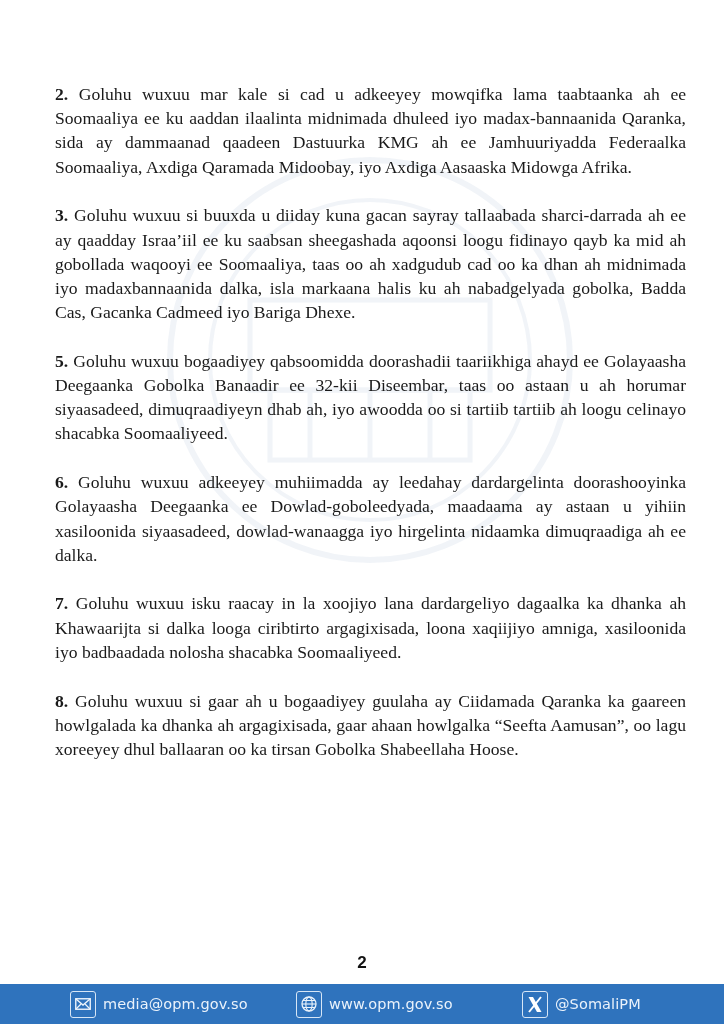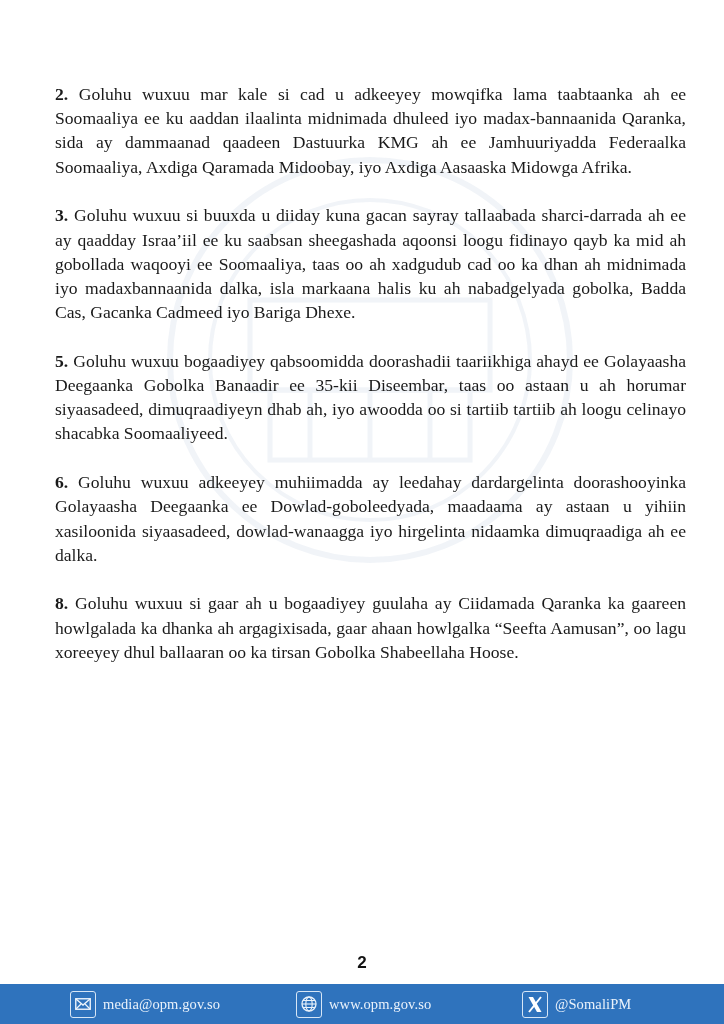--- a/index.html
+++ b/index.html
@@ -34,42 +34,43 @@
     display: flex; align-items: center;
     font-family: "DejaVu Sans", sans-serif; color: #eaf2fb; font-size: 14.5px;
   }
   .footer-item {
     position: absolute; display: flex; align-items: center; top: 0; height: 40px;
   }
   .footer-item .icon-frame {
     width: 26px; height: 27px; border: 1.3px solid #d7e6f6; border-radius: 3px;
     display: flex; align-items: center; justify-content: center; margin-right: 7px;
   }
-  .footer-item .label { letter-spacing: 0.1px; font-family: Liberation Serif, serif; }
+  .footer-item .label { letter-spacing: 0.1px; }
 </style>
 </head>
 <body>
 
 <div class="page">
 
   <svg class="watermark" viewBox="0 0 420 420">
     <circle cx="210" cy="210" r="200" fill="none" stroke="#1f4f8f" stroke-width="6"></circle>
     <circle cx="210" cy="210" r="160" fill="none" stroke="#1f4f8f" stroke-width="4"></circle>
     <rect x="90" y="150" width="240" height="90" fill="none" stroke="#1f4f8f" stroke-width="5"></rect>
     <rect x="110" y="240" width="200" height="70" fill="none" stroke="#1f4f8f" stroke-width="5"></rect>
     <line x1="150" y1="240" x2="150" y2="310" stroke="#1f4f8f" stroke-width="5"></line>
     <line x1="210" y1="240" x2="210" y2="310" stroke="#1f4f8f" stroke-width="5"></line>
     <line x1="270" y1="240" x2="270" y2="310" stroke="#1f4f8f" stroke-width="5"></line>
   </svg>
 
   <div class="content">
     <p class="para"><span class="num">2.</span><span> Goluhu wuxuu mar kale si cad u adkeeyey mowqifka lama taabtaanka ah ee Soomaaliya ee ku aaddan ilaalinta midnimada dhuleed iyo madax-bannaanida Qaranka, sida ay dammaanad qaadeen Dastuurka KMG ah ee Jamhuuriyadda Federaalka Soomaaliya, Axdiga Qaramada Midoobay, iyo Axdiga Aasaaska Midowga Afrika.</span></p>
     <p class="para"><span class="num">3.</span><span> Goluhu wuxuu si buuxda u diiday kuna gacan sayray tallaabada sharci-darrada ah ee ay qaadday Israa’iil ee ku saabsan sheegashada aqoonsi loogu fidinayo qayb ka mid ah gobollada waqooyi ee Soomaaliya, taas oo ah xadgudub cad oo ka dhan ah midnimada iyo madaxbannaanida dalka, isla markaana halis ku ah nabadgelyada gobolka, Badda Cas, Gacanka Cadmeed iyo Bariga Dhexe.</span></p>
-    <p class="para"><span class="num">5.</span><span> Goluhu wuxuu bogaadiyey qabsoomidda doorashadii taariikhiga ahayd ee Golayaasha Deegaanka Gobolka Banaadir ee 35-kii Diseembar, taas oo astaan u ah horumar siyaasadeed, dimuqraadiyeyn dhab ah, iyo awoodda oo si tartiib tartiib ah loogu celinayo shacabka Soomaaliyeed.</span></p>
+    <p class="para"><span class="num">5.</span><span> Goluhu wuxuu bogaadiyey qabsoomidda doorashadii taariikhiga ahayd ee Golayaasha Deegaanka Gobolka Banaadir ee 32-kii Diseembar, taas oo astaan u ah horumar siyaasadeed, dimuqraadiyeyn dhab ah, iyo awoodda oo si tartiib tartiib ah loogu celinayo shacabka Soomaaliyeed.</span></p>
     <p class="para"><span class="num">6.</span><span> Goluhu wuxuu adkeeyey muhiimadda ay leedahay dardargelinta doorashooyinka Golayaasha Deegaanka ee Dowlad-goboleedyada, maadaama ay astaan u yihiin xasiloonida siyaasadeed, dowlad-wanaagga iyo hirgelinta nidaamka dimuqraadiga ah ee dalka.</span></p>
+    <p class="para"><span class="num">7.</span><span> Goluhu wuxuu isku raacay in la xoojiyo lana dardargeliyo dagaalka ka dhanka ah Khawaarijta si dalka looga ciribtirto argagixisada, loona xaqiijiyo amniga, xasiloonida iyo badbaadada nolosha shacabka Soomaaliyeed.</span></p>
     <p class="para"><span class="num">8.</span><span> Goluhu wuxuu si gaar ah u bogaadiyey guulaha ay Ciidamada Qaranka ka gaareen howlgalada ka dhanka ah argagixisada, gaar ahaan howlgalka “Seefta Aamusan”, oo lagu xoreeyey dhul ballaaran oo ka tirsan Gobolka Shabeellaha Hoose.</span></p>
   </div>
 
   <div class="page-number">2</div>
 
   <div class="footer">
     <div class="footer-item" style="left:70px;">
       <span class="icon-frame">
         <svg width="16" height="12" viewBox="0 0 16 12">
           <rect x="0.75" y="0.75" width="14.5" height="10.5" fill="none" stroke="#eaf2fb" stroke-width="1.4"></rect>

